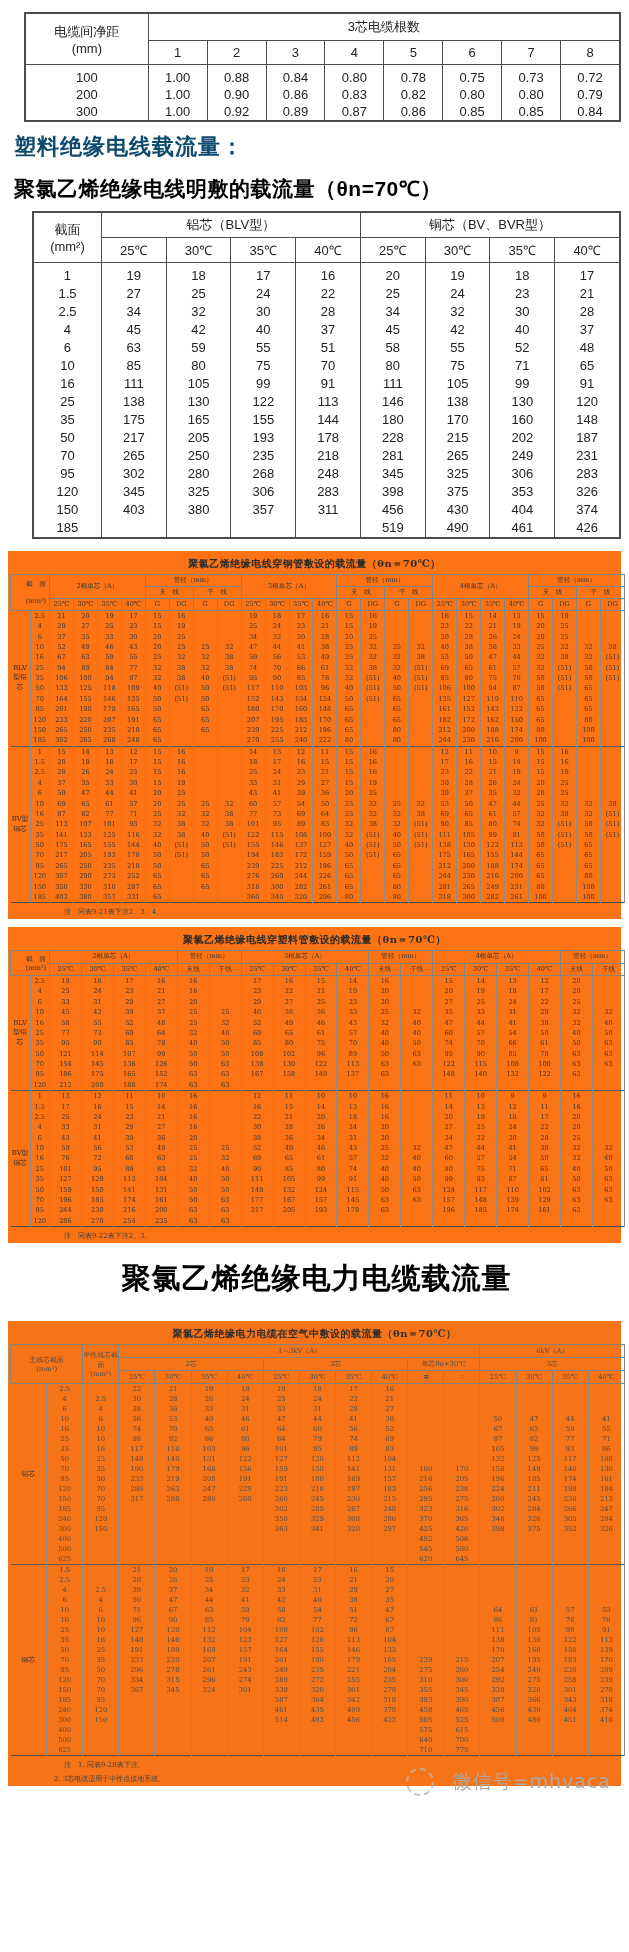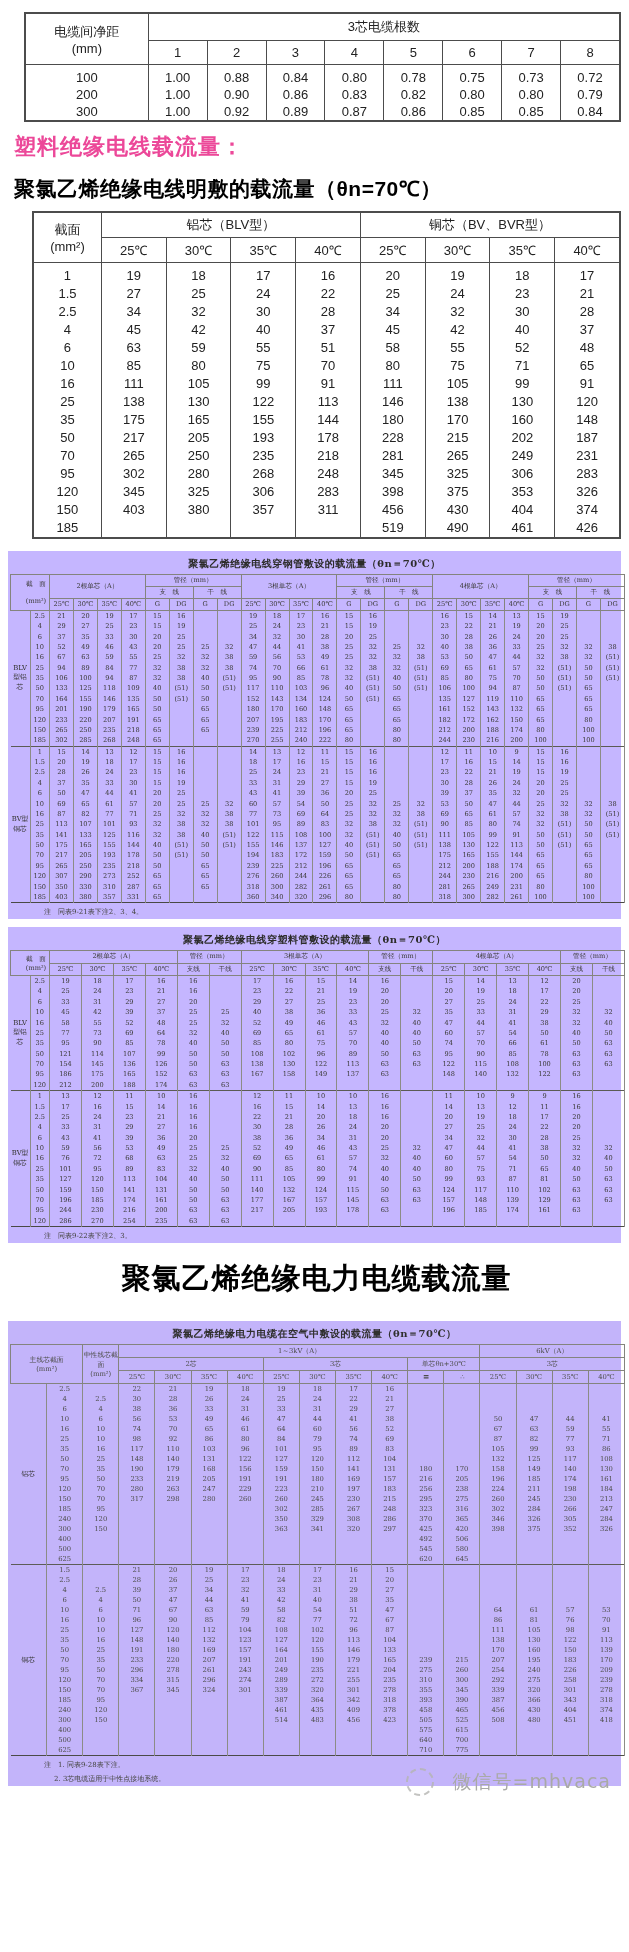--- a/index.html
+++ b/index.html
@@ -12,47 +12,47 @@
   .tblA{margin:2px 0 10px 16px;border:2px solid #4c4c4c;}
   .tblA th,.tblA td{border-left:1.5px solid #4c4c4c;border-right:1.5px solid #4c4c4c;
     font-size:13px;text-align:center;padding:2px 4px;color:#222;}
   .tblA thead th{border-bottom:1.5px solid #4c4c4c;padding:4px 6px;margin-left:34px;}
   .tblA thead tr:first-child th{border-bottom:1.5px solid #4c4c4c;}
   .tblA tbody td{border-top:none;border-bottom:none;padding:1px 4px;}
   .tblA tbody tr:first-child td{padding-top:5px;}
   .tblA .c0{width:110px;}
   .tblA .cn{width:46px;}
 
-  .h1{font-size:22px;font-weight:800;margin:10px 0 8px 6px;letter-spacing:1px;color:#ec4899;}
+  .h1{font-size:22px;font-weight:800;margin:10px 0 8px 6px;letter-spacing:1px;color:#0c4a6e;}
   .h2{font-size:21px;font-weight:600;margin:12px 0 8px 6px;letter-spacing:.5px;color:#000;}
   .h3{font-size:29px;font-weight:700;margin:16px 0 22px 4px;letter-spacing:1px;color:#000;text-align:center;}
 
   .tblB{margin:0 0 12px 24px;border:2px solid #4c4c4c;}
   .tblB th,.tblB td{border-left:1.5px solid #4c4c4c;border-right:1.5px solid #4c4c4c;
     font-size:13px;text-align:center;color:#222;}
   .tblB thead th{border-bottom:1.5px solid #4c4c4c;padding:3px 7px;}
   .tblB tbody td{border-top:none;border-bottom:none;padding:1.5px 2px;}
   .tblB tbody tr:first-child td{padding-top:5px;}
   .tblB .c0{width:58px;}
   .tblB .cn{width:56px;}
 
   
-  .scan{background:#c4b5fd;padding:4px 2px 2px 2px;margin:8px 0;filter:blur(.28px) contrast(1.02);}
+  .scan{background:#f97316;padding:4px 2px 2px 2px;margin:8px 0;filter:blur(.28px) contrast(1.02);}
   .scanTitle{font-family:"DejaVu Serif",serif;font-weight:700;font-size:10px;text-align:center;
     color:#2e2e2c;margin:2px 0 3px 0;letter-spacing:.5px;}
   .stbl{width:615px;margin:0 auto;border-top:1.7px solid #4a4a46;border-bottom:1.7px solid #4a4a46;
     table-layout:fixed;font-family:"DejaVu Serif",serif;}
   .stbl th,.stbl td{font-size:6.6px;text-align:center;color:#3a3a36;padding:1.2px 0;}
   .stbl thead th{border:.8px solid #84847e;}
   .stbl tbody td{border-left:.8px solid #8c8c86;border-right:.8px solid #8c8c86;}
   .stbl tbody th.side{border-right:.8px solid #8c8c86;font-size:6.8px;color:#33332f;}
   .stbl tbody.secA{border-bottom:1.3px solid #5c5c56;}
   .stbl .sizecol{width:26px;padding-left:12px;}
   .stbl .sidecol{width:42px;}
-  .scan .note{font-family:"DejaVu Serif",serif;font-size:7px;color:#44443f;margin:4px 0 0 34px;}
+  .scan .note{font-family:"DejaVu Serif",serif;font-size:7px;color:#44443f;margin:4px 0 0 54px;}
 
   .scanE{filter:blur(.45px) contrast(.98);}
   .scanE .stbl th,.scanE .stbl td{color:#4c4c48;font-size:6.8px;padding:1px 0;}
   .scanE .stbl{border-top:1.6px solid #55554f;}
   .symb{font-size:7px;letter-spacing:-1px;}
 
   .wm{display:flex;justify-content:flex-end;align-items:center;gap:19px;
     margin:-26px 10px 6px 0;position:relative;z-index:2;}
   .wm .badge{width:24px;height:24px;border:2px dashed #b5b5b2;border-radius:50%;
     display:inline-block;opacity:.8;}

